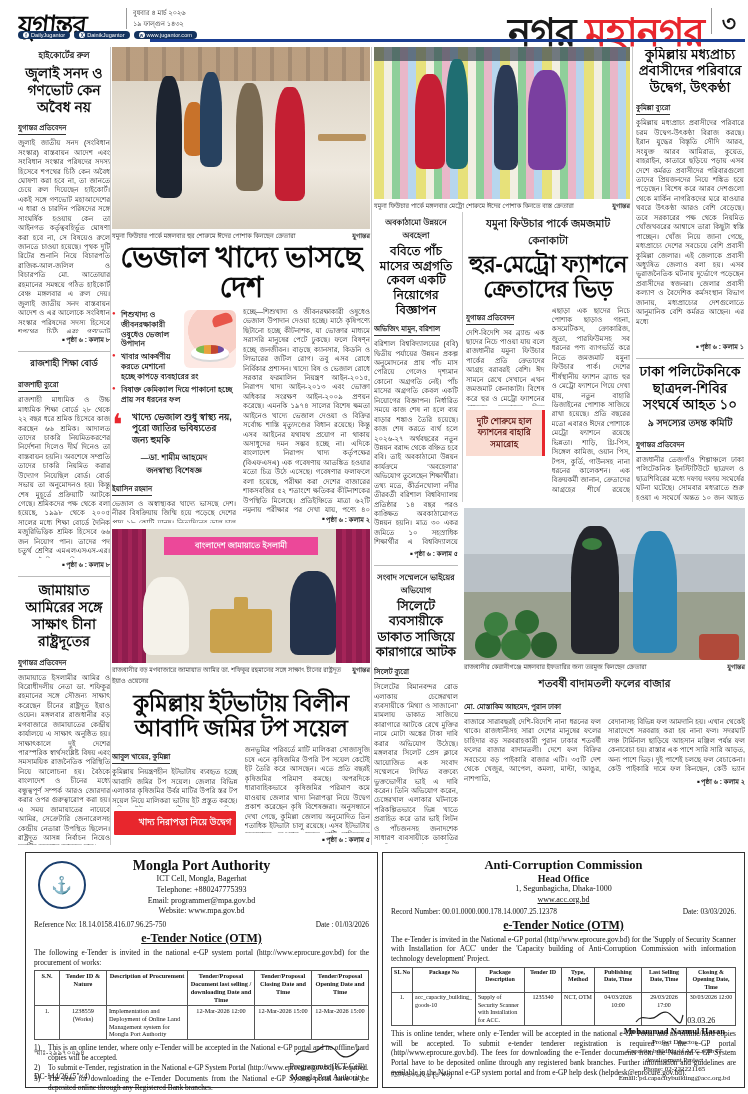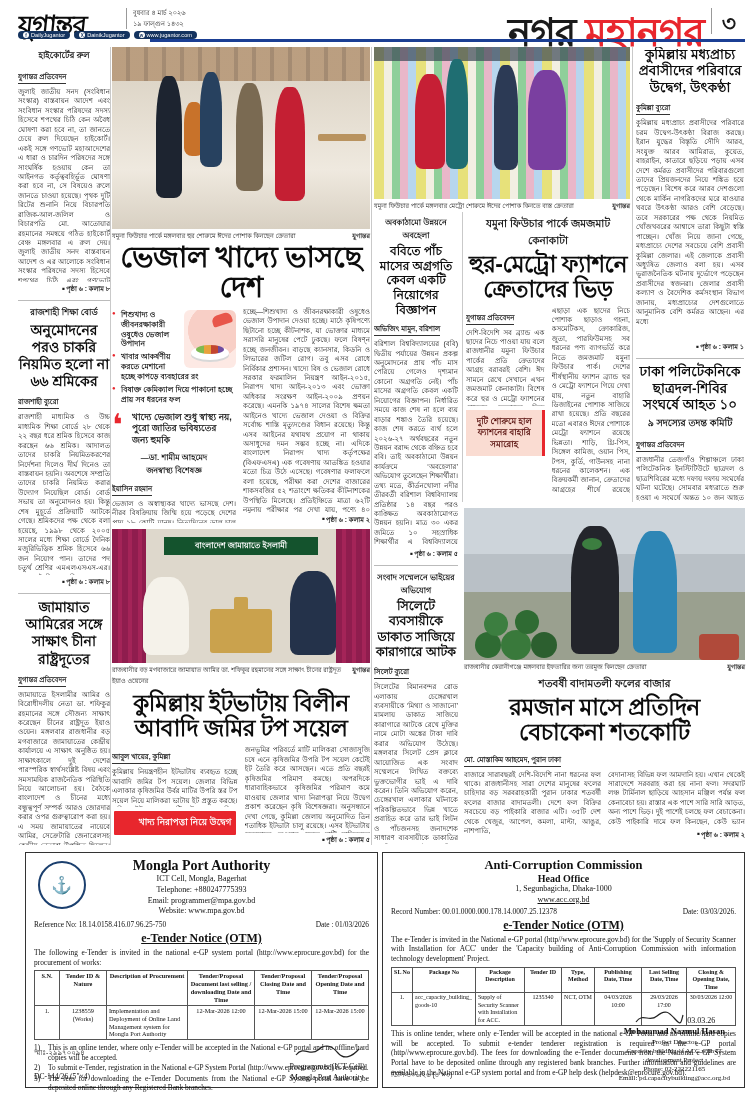--- a/index.html
+++ b/index.html
@@ -33,21 +33,21 @@
   .body{font-size:7px;line-height:1.35;text-align:justify;color:#151515;}
   .jump{font-size:6.6px;font-weight:bold;text-align:right;margin-top:1px;}
   .jump::before{content:"■ ";font-size:4.5px;vertical-align:1.5px;}
   .sep{height:1px;background:#bbb;margin:5px 0;}
   
   .ph{position:relative;overflow:hidden;background:#cfc9bf;}
   .cap{display:flex;justify-content:space-between;font-size:6.4px;color:#222;padding-top:2px;}
   .cap .credit{font-weight:bold;white-space:nowrap;margin-left:6px;}
   .fig{position:absolute;border-radius:40% 40% 8px 8px;}
   .banner{position:absolute;left:50%;transform:translateX(-50%);top:8px;width:150px;padding:4px 2px;
-          background:#14532d;color:#fff;font-size:8px;font-weight:bold;text-align:center;line-height:1.3;}
+          background:#ec4899;color:#fff;font-size:8px;font-weight:bold;text-align:center;line-height:1.3;}
   
   .bullets{font-size:7.6px;line-height:1.3;}
   .bullet{margin:3px 0;padding-left:9px;position:relative;font-weight:bold;color:#222;}
   .bullet::before{content:"●";color:#e8262d;position:absolute;left:0;top:0;font-size:6px;}
   .illu{float:right;width:52px;height:58px;margin:0 0 3px 4px;border-radius:6px;
         background:radial-gradient(circle at 60% 35%,#f8cfc6 0 55%,#fde9e4 56% 100%);position:relative;}
   .illu .plate{position:absolute;left:7px;bottom:8px;width:38px;height:14px;border-radius:50%;background:#fff;box-shadow:0 2px 0 #d8d8d8;}
   .illu .food{position:absolute;left:12px;bottom:14px;width:28px;height:9px;border-radius:50%;
         background:linear-gradient(90deg,#7fba52 0 30%,#e8a23c 30% 55%,#c3452f 55% 80%,#6f4ba0 80% 100%);}
   .illu .hand{position:absolute;right:4px;top:4px;width:20px;height:11px;background:#e8564a;border-radius:6px 6px 2px 2px;transform:rotate(-18deg);}
@@ -119,28 +119,28 @@
   <div class="abs rule" style="left:150px;top:39px;width:595px;height:3px;"></div>
 
   <div class="vline" style="left:110px;top:47px;height:798px;"></div>
   <div class="vline" style="left:371px;top:47px;height:798px;"></div>
   <div class="vline" style="left:462px;top:212px;height:290px;"></div>
   <div class="vline" style="left:632px;top:47px;height:455px;"></div>
 
   <div class="abs" style="left:18px;top:47px;width:92px;height:798px;overflow:hidden;">
     <article>
       <div class="kick">হাইকোর্টের রুল</div>
+      <div class="hl hl-col">জুলাই সনদ ও গণভোট কেন অবৈধ নয়</div>
       <div style="text-align:left;"><span class="byline">যুগান্তর প্রতিবেদন</span></div>
       <div class="body" style="height:195px;overflow:hidden;">জুলাই জাতীয় সনদ (সংবিধান সংস্কার) বাস্তবায়ন আদেশ এবং সংবিধান সংস্কার পরিষদের সদস্য হিসেবে শপথের চিঠি কেন অবৈধ ঘোষণা করা হবে না, তা জানতে চেয়ে রুল দিয়েছেন হাইকোর্ট। একই সঙ্গে গণভোট মহাআদেশের এ ধারা ও চারদিন পরিষদের সঙ্গে সাংঘর্ষিক হওয়ায় কেন তা আইনগত কর্তৃত্ববহির্ভূত ঘোষণা করা হবে না, সে বিষয়েও রুলে জানতে চাওয়া হয়েছে। পৃথক দুটি রিটের শুনানি নিয়ে বিচারপতি রাজিক-আল-জলিল ও বিচারপতি মো. আতোয়ার রহমানের সমন্বয়ে গঠিত হাইকোর্ট বেঞ্চ মঙ্গলবার এ রুল দেয়। জুলাই জাতীয় সনদ বাস্তবায়ন আদেশ ও এর আলোকে সংবিধান সংস্কার পরিষদের সদস্য হিসেবে শপথের চিঠি এবং গণভোট অধ্যাদেশের বৈধতা নিয়ে করা পৃথক দুটি রিটের ওপর গত সোমবার শুনানি নিয়ে হাইকোর্ট আদেশের জন্য দিন রেখেছিলেন। মঙ্গলবার হাইকোর্ট রুল দিলেন। ২০২৫ সালের ১৭ অক্টোবর জুলাই</div>
       <div class="jump">পৃষ্ঠা ৬ : কলাম ৮</div>
     </article>
     <div class="sep"></div>
     <article>
       <div class="kick">রাজশাহী শিক্ষা বোর্ড</div>
-      <div class="hl hl-col">অনুমোদনের পরও চাকরি নিয়মিত হলো না ৬৬ শ্রমিকের</div>
       <div style="text-align:left;"><span class="byline">রাজশাহী ব্যুরো</span></div>
       <div class="body" style="height:163px;overflow:hidden;">রাজশাহী মাধ্যমিক ও উচ্চ মাধ্যমিক শিক্ষা বোর্ডে ২৮ থেকে ২২ বছর ধরে শ্রমিক হিসেবে কাজ করছেন ৬৬ শ্রমিক। আদালত তাদের চাকরি নিয়মিতকরণের নির্দেশনা দিলেও দীর্ঘ দিনেও তা বাস্তবায়ন হয়নি। অবশেষে সম্প্রতি তাদের চাকরি নিয়মিত করার উদ্যোগ নিয়েছিল বোর্ড। বোর্ড সভায় তা অনুমোদনও হয়। কিন্তু শেষ মুহূর্তে প্রক্রিয়াটি আটকে গেছে। শ্রমিকদের পক্ষ থেকে বলা হয়েছে, ১৯৯৮ থেকে ২০০৫ সালের মধ্যে শিক্ষা বোর্ডে দৈনিক মজুরিভিত্তিক শ্রমিক হিসেবে ৬৬ জন নিয়োগ পান। তাদের পদ চতুর্থ শ্রেণির এমএলএসএস-এর। তাদের দৈনিক মজুরি এখন ৫৫০ টাকা। ইতোমধ্যে বোর্ডে আগে অস্থায়ীভাবে নিয়োগ পাওয়া ৩৬ জন আমিন লড়াই করে চাকরি</div>
       <div class="jump">পৃষ্ঠা ৬ : কলাম ৮</div>
     </article>
     <div class="sep"></div>
     <article>
       <div class="hl hl-col">জামায়াত আমিরের সঙ্গে সাক্ষাৎ চীনা রাষ্ট্রদূতের</div>
       <div style="text-align:left;"><span class="byline">যুগান্তর প্রতিবেদন</span></div>
       <div class="body" style="height:200px;overflow:hidden;">জামায়াতে ইসলামীর আমির ও বিরোধীদলীয় নেতা ডা. শফিকুর রহমানের সঙ্গে সৌজন্য সাক্ষাৎ করেছেন চীনের রাষ্ট্রদূত ইয়াও ওয়েন। মঙ্গলবার রাজধানীর বড় মগবাজারে জামায়াতের কেন্দ্রীয় কার্যালয়ে এ সাক্ষাৎ অনুষ্ঠিত হয়। সাক্ষাৎকালে দুই দেশের পারস্পরিক স্বার্থসংশ্লিষ্ট বিষয় এবং সমসাময়িক রাজনৈতিক পরিস্থিতি নিয়ে আলোচনা হয়। বৈঠকে বাংলাদেশ ও চীনের মধ্যে বন্ধুত্বপূর্ণ সম্পর্ক আরও জোরদার করার ওপর গুরুত্বারোপ করা হয়। এ সময় জামায়াতের নায়েবে আমির, সেক্রেটারি জেনারেলসহ কেন্দ্রীয় নেতারা উপস্থিত ছিলেন। রাষ্ট্রদূত আসন্ন নির্বাচন নিয়েও দলটির অবস্থান জানতে চান।</div>
     </article>
@@ -289,21 +289,20 @@
       <div class="fig" style="left:38%;top:12%;width:48px;height:128px;background:#23252b;"></div>
       <div class="fig" style="left:60%;top:15%;width:44px;height:122px;background:#2e86b5;"></div>
       <div class="fig" style="left:42%;top:20%;width:20px;height:12px;border-radius:50%;background:#3c7e40;"></div>
       <div class="fig" style="right:2%;bottom:0;width:40px;height:26px;border-radius:4px;background:#b04a3a;"></div>
     </div>
     <div class="cap">
       <span>রাজধানীর কেরানীগঞ্জে মঙ্গলবার ইফতারির জন্য তরমুজ কিনছেন ক্রেতারা</span>
       <span class="credit">যুগান্তর</span>
     </div>
     <div class="kick-sm" style="font-size:10.5px;margin-top:3px;">শতবর্ষী বাদামতলী ফলের বাজার</div>
-    <div class="hl hl-mid">রমজান মাসে প্রতিদিন বেচাকেনা শতকোটি</div>
     <div style="margin-top:2px;"><span class="byline">মো. মোস্তাকিম আহমেদ, পুরান ঢাকা</span></div>
     <div class="cols">
       <div>
         <div class="body" style="height:66px;overflow:hidden;">বাজারে সারাবছরই দেশি-বিদেশি নানা ধরনের ফল থাকে। রাজধানীসহ সারা দেশের মানুষের ফলের চাহিদার বড় সরবরাহকারী পুরান ঢাকার শতবর্ষী ফলের বাজার বাদামতলী। দেশে ফল বিক্রির সবচেয়ে বড় পাইকারি বাজার এটি। ৩৫টি দেশ থেকে খেজুর, আপেল, কমলা, মাল্টা, আঙুর, নাশপাতি,</div>
       </div>
       <div>
         <div class="body" style="height:58px;overflow:hidden;">বেদানাসহ বিভিন্ন ফল আমদানি হয়। এখান থেকেই সারাদেশে সরবরাহ করা হয় নানা ফল। সদরঘাট লঞ্চ টার্মিনাল ছাড়িয়ে আহসান মঞ্জিল পর্যন্ত ফল কেনাবেচা হয়। রাস্তার এক পাশে সারি সারি আড়ত, অন্য পাশে ভিড়। দুই পাশেই চলছে ফল বেচাকেনা। কেউ পাইকারি দামে ফল কিনছেন, কেউ ভ্যান ভাড়ায়</div>
         <div class="jump">পৃষ্ঠা ৬ : কলাম ২</div>
       </div>
     </div>

